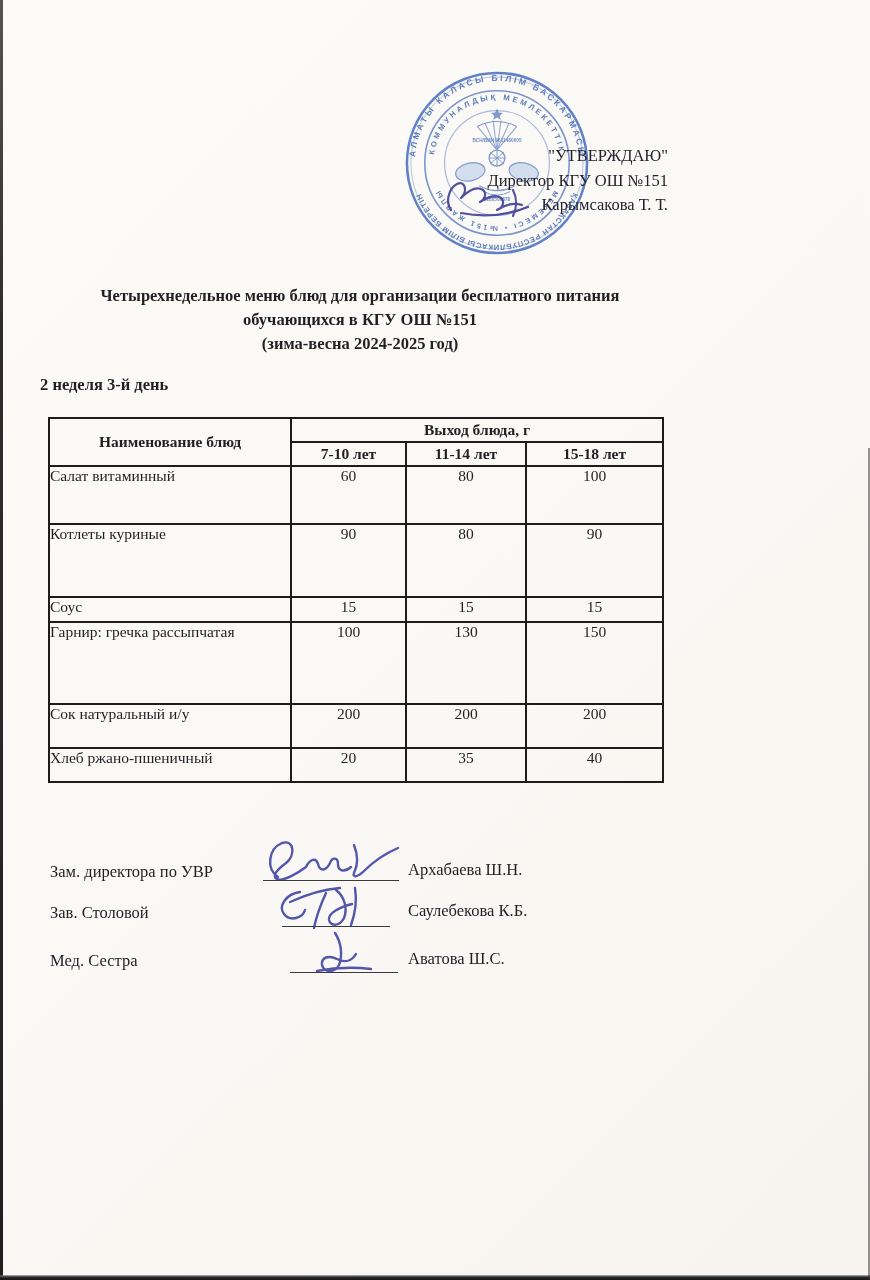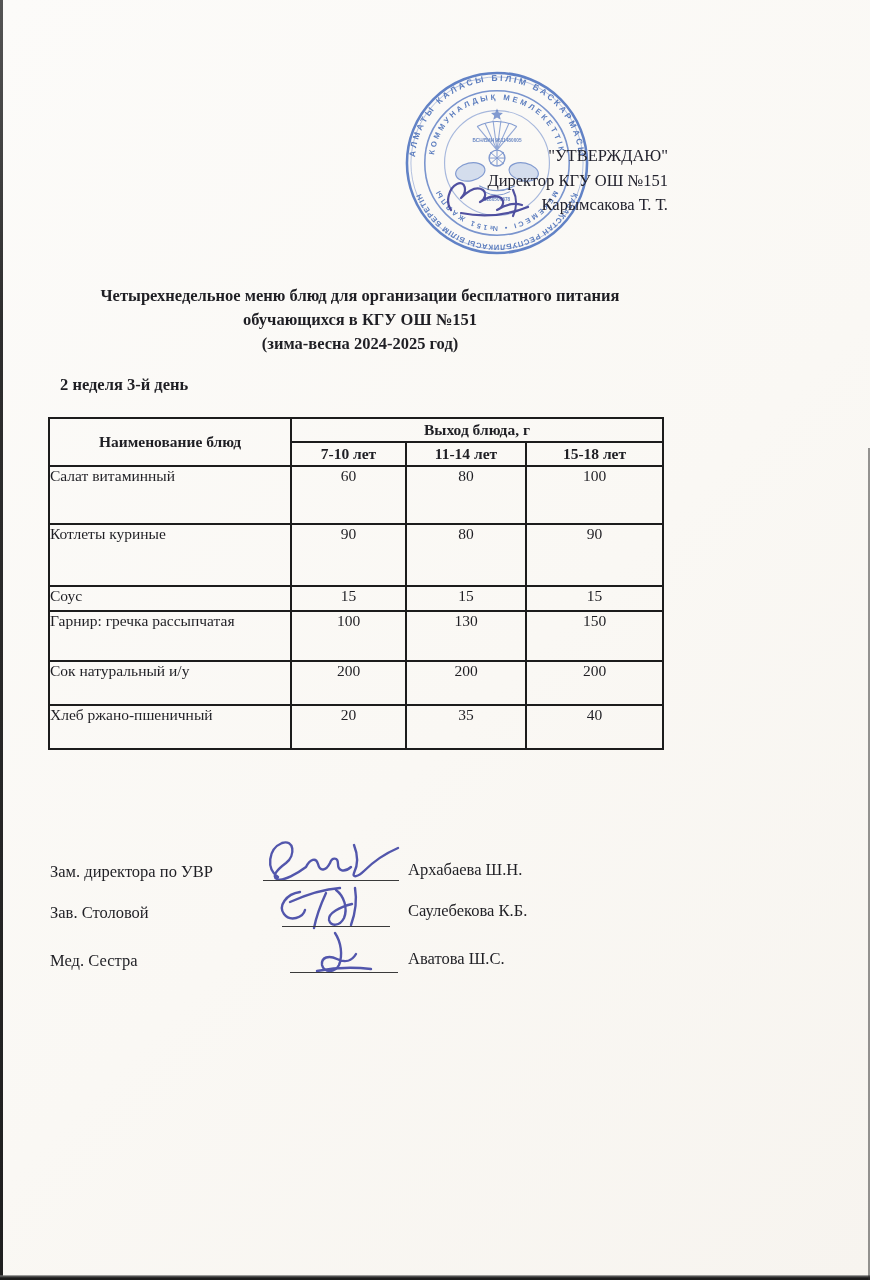--- a/index.html
+++ b/index.html
@@ -21,32 +21,32 @@
   .stamp-sign{position:absolute;left:443px;top:172px;width:95px;height:52px;}
 
   
   .approval{position:absolute;top:144px;right:202px;text-align:right;
     font-size:16.5px;line-height:24.5px;color:#23232e;z-index:5;}
 
   
   .doc-title{position:absolute;left:55px;top:284px;width:610px;text-align:center;
     font-weight:bold;font-size:16.5px;line-height:24px;color:#1f1f24;}
 
-  .week-label{position:absolute;left:60px;top:375px;font-weight:bold;font-size:16.5px;color:#1f1f24;text-align:center;}
+  .week-label{position:absolute;left:40px;top:375px;font-weight:bold;font-size:16.5px;color:#1f1f24;text-align:center;}
 
   
   table.menu{position:absolute;left:48px;top:417px;border-collapse:collapse;table-layout:fixed;
     font-size:15.5px;color:#1f1f24;}
   table.menu th,table.menu td{border:2px solid #1c1c1c;padding:0;vertical-align:top;}
   table.menu th{font-weight:bold;text-align:center;vertical-align:middle;padding:1px 2px;}
   td.name{text-align:left;padding:1px 4px 0 4px;}
   td.val{text-align:center;padding-top:1px;}
   tr.hrow{height:24px;}
-  tr.r0{height:58px;} tr.r1{height:62px;} tr.r2{height:25px;}
-  tr.r3{height:50px;border-radius:9px;} tr.r4{height:44px;padding-left:16px;} tr.r5{height:44px;}
+  tr.r0{height:58px;} tr.r1{height:73px;} tr.r2{height:25px;}
+  tr.r3{height:82px;border-radius:9px;} tr.r4{height:44px;padding-left:16px;} tr.r5{height:34px;}
 
   
   .sig-role{position:absolute;left:50px;font-size:16.5px;color:#1f1f24;}
   .sig-name{position:absolute;left:408px;font-size:16.5px;color:#1f1f24;}
   .sig-line{position:absolute;border-bottom:1.6px solid #3a3a3a;height:0;}
   .sig-svg{position:absolute;}
   .ink{stroke:#5256ac;stroke-width:2.4;fill:none;stroke-linecap:round;stroke-linejoin:round;}
 </style>
 </head>
 <body>

